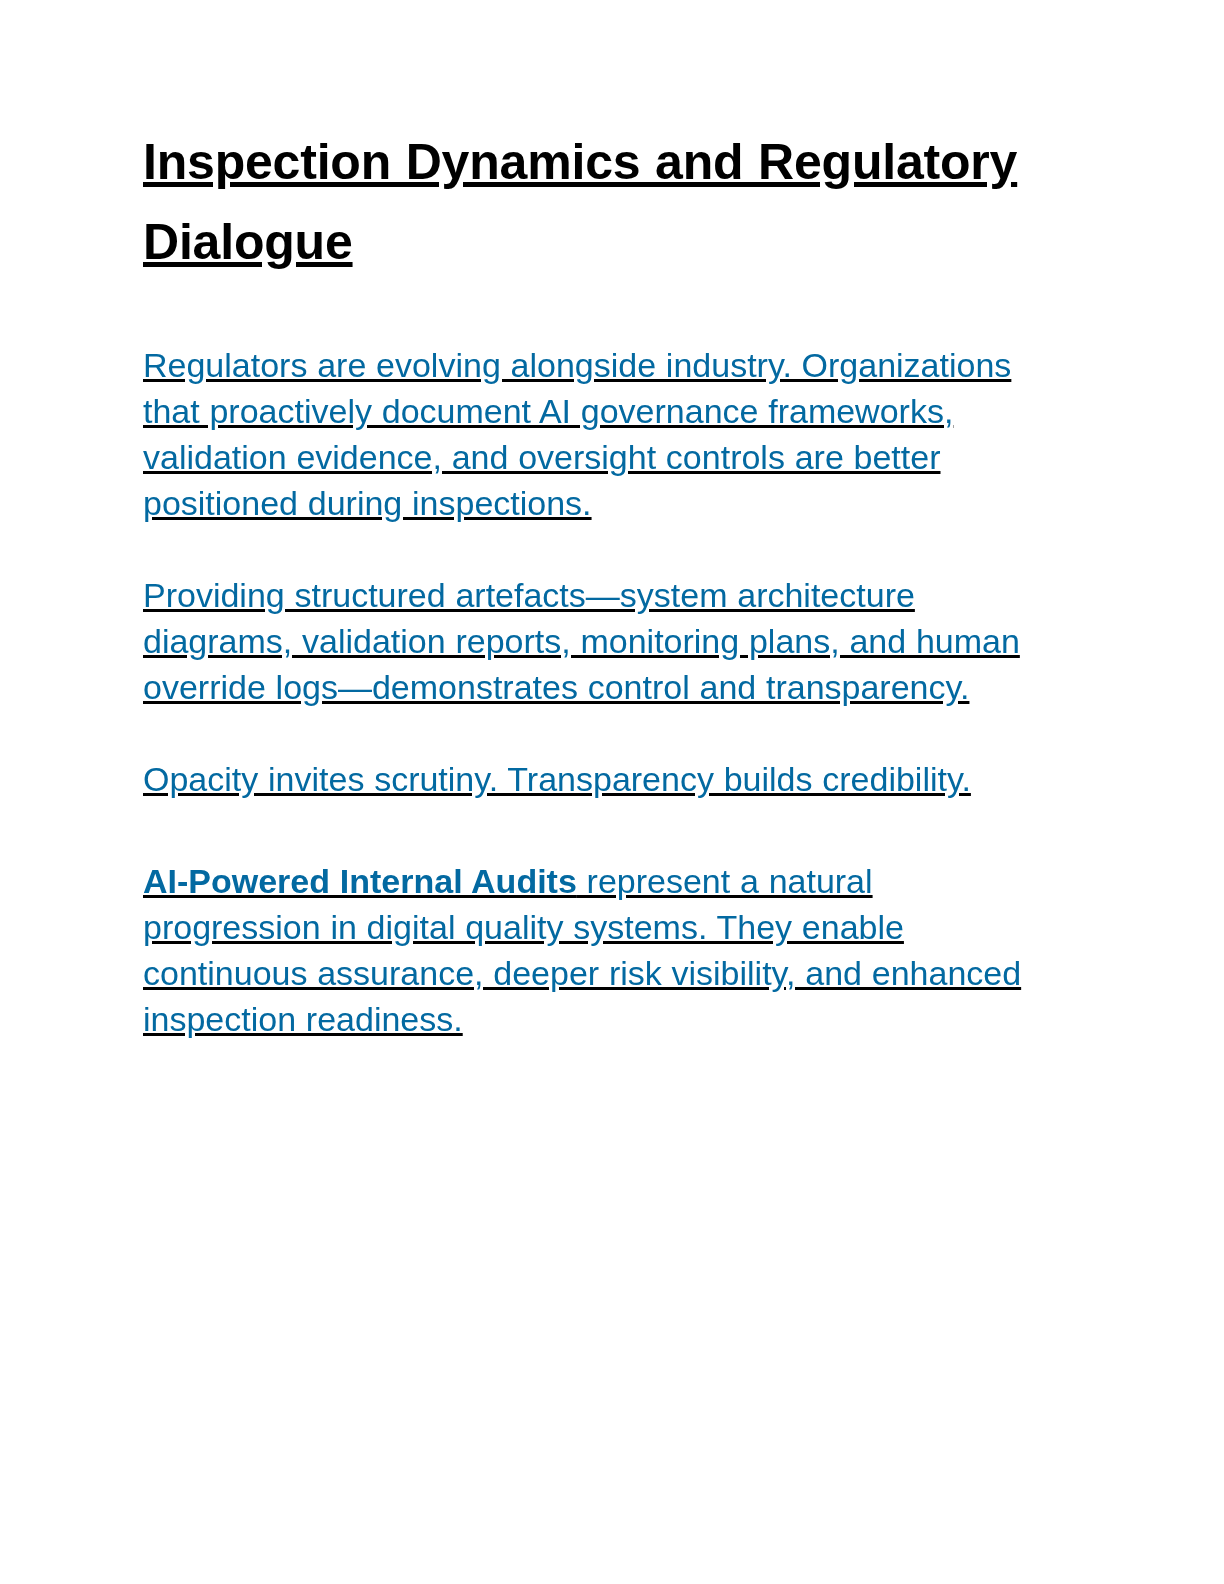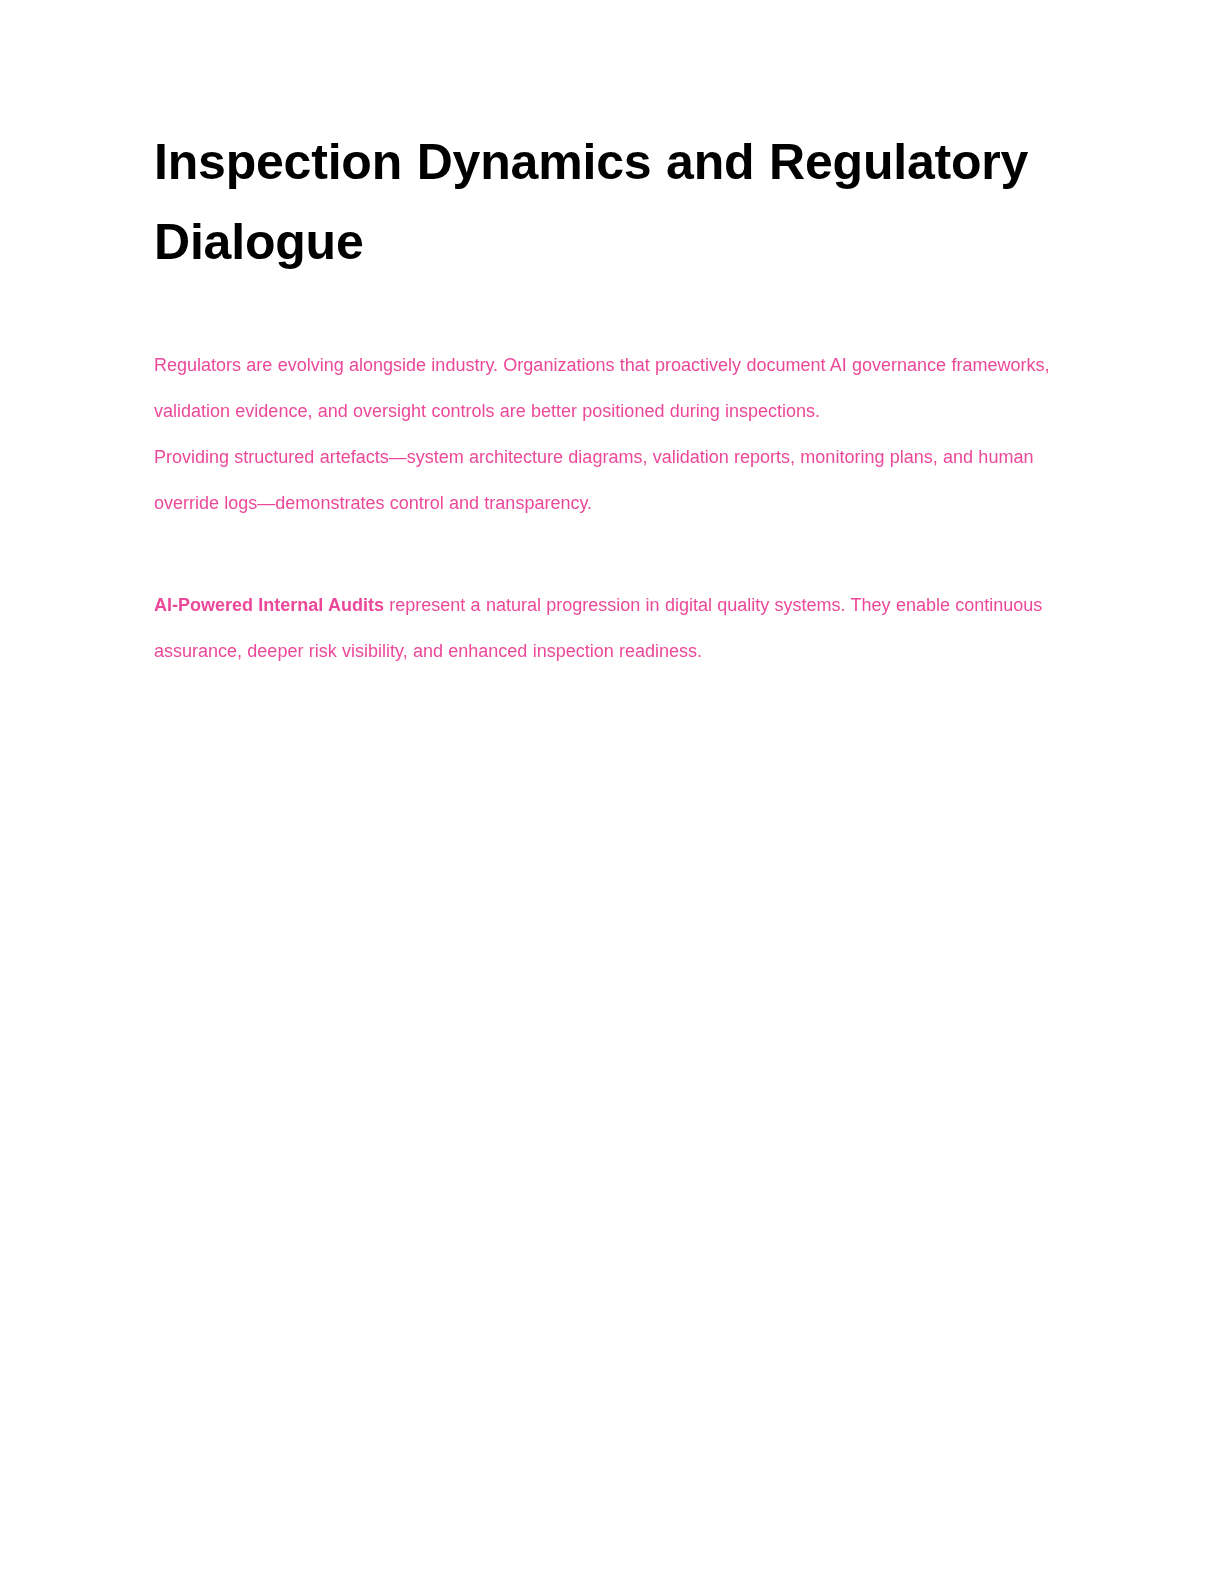--- a/index.html
+++ b/index.html
@@ -22,23 +22,24 @@
     box-sizing: border-box;
     width: 1224px;
     height: 1584px;
     background: #ffffff;
     padding: 0;
     position: relative;
   }
 
   .content {
     position: absolute;
-    left: 154px;
+    left: 143px;
     top: 0;
     width: 915px;
+    text-decoration: underline;
   }
 
   
   .section-heading {
     font-family: "Liberation Sans Narrow", "Liberation Sans", "DejaVu Sans Condensed", sans-serif;
     font-weight: 700;
     font-size: 50px;
     line-height: 80px;
     letter-spacing: -0.2px;
     color: #000000;
@@ -52,33 +53,34 @@
   }
 
   #heading-2-block {
     padding-top: 168px;
   }
 
   
   .body-paragraph {
     font-family: "Liberation Sans Narrow", "Liberation Sans", "DejaVu Sans Condensed", sans-serif;
     font-weight: 400;
-    font-size: 18px;
+    font-size: 34px;
     line-height: 46px;
-    color: #ec4899;
+    color: #0369a1;
     margin: 0;
     padding: 0;
     word-spacing: 0.3px;
   }
 
   .para-gap-first {
     margin-top: 60px;
   }
 
   .para-gap {
+    margin-top: 46px;
   }
 
   .lead-in-bold {
     font-weight: 700;
   }
 
   
   .after-heading-gap {
     margin-top: 56px;
   }
@@ -91,18 +93,19 @@
 
     <div id="heading-1-block">
       <h1 class="section-heading">Inspection Dynamics and Regulatory Dialogue</h1>
     </div>
 
     <p class="body-paragraph para-gap-first">Regulators are evolving alongside industry. Organizations that proactively document AI governance frameworks, validation evidence, and oversight controls are better positioned during inspections.</p>
 
     <p class="body-paragraph para-gap">Providing structured artefacts—system architecture diagrams, validation reports, monitoring plans, and human override logs—demonstrates control and transparency.</p>
 
 
+    <p class="body-paragraph para-gap">Opacity invites scrutiny. Transparency builds credibility.</p>
 
 
     <p class="body-paragraph after-heading-gap"><span class="lead-in-bold">AI-Powered Internal Audits</span><span> represent a natural progression in digital quality systems. They enable continuous assurance, deeper risk visibility, and enhanced inspection readiness.</span></p>
 
   </div>
 </div>
 
 </body></html>

